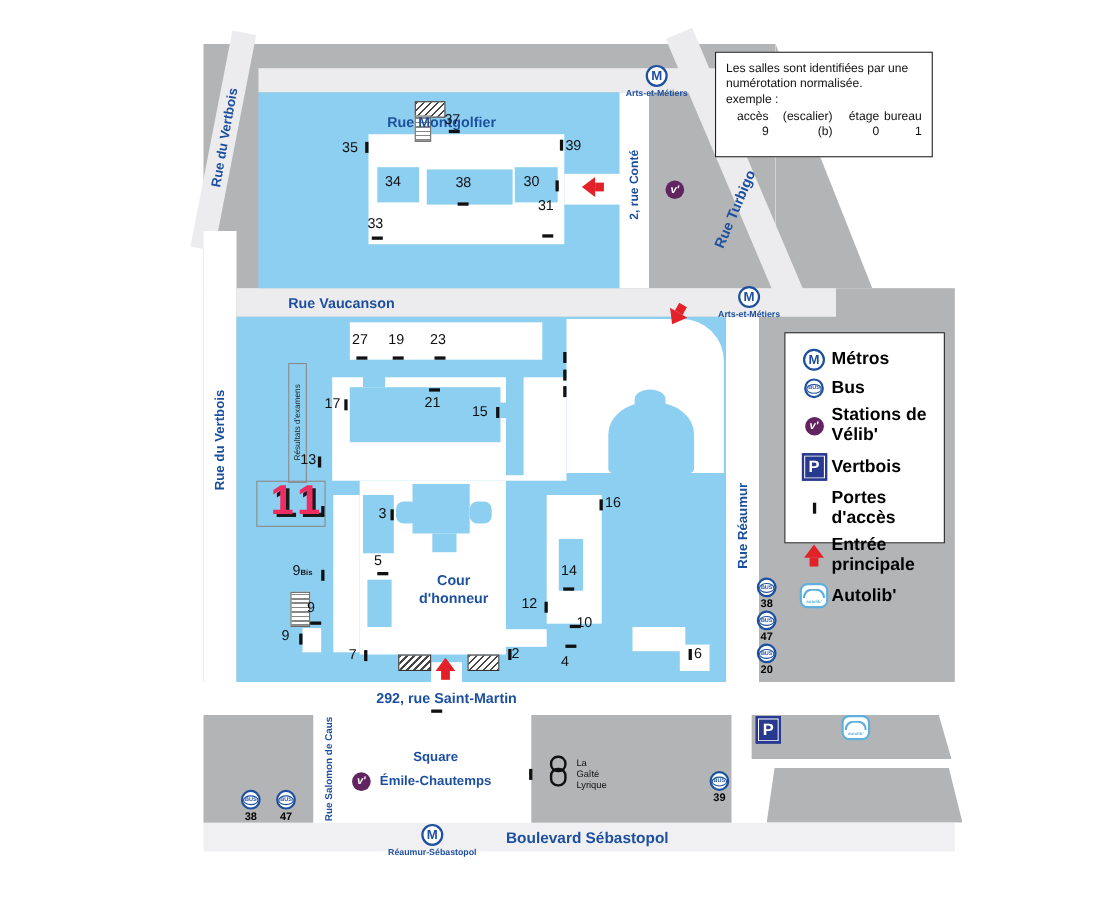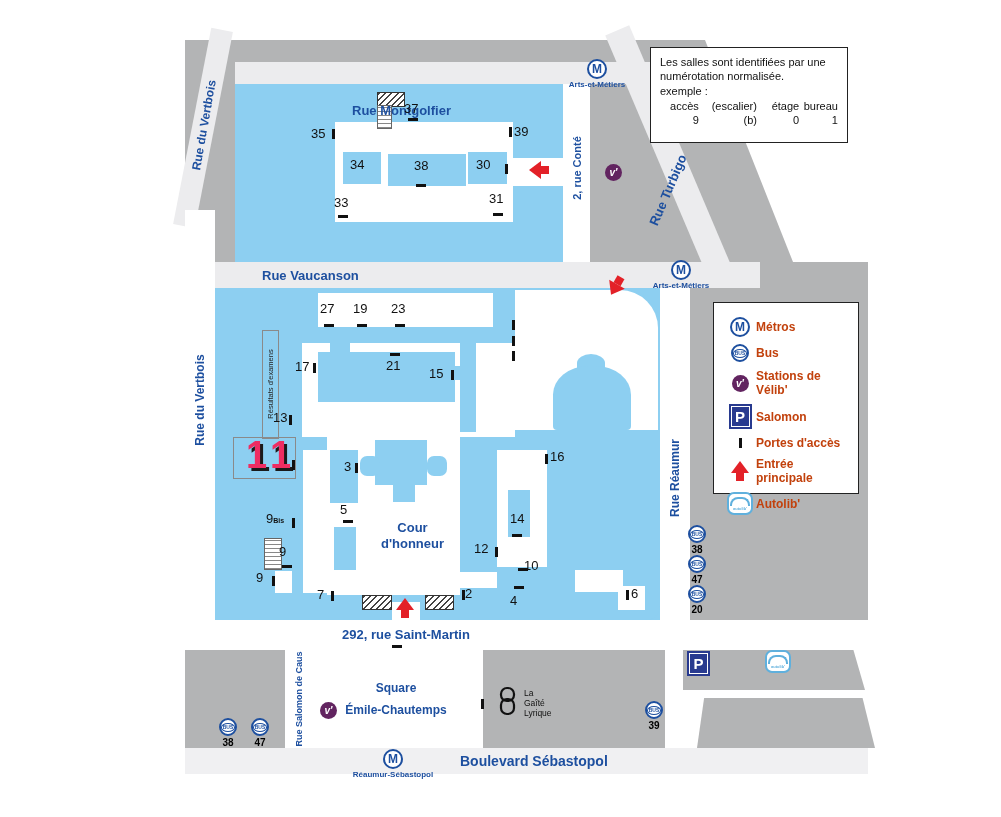--- a/index.html
+++ b/index.html
@@ -45,21 +45,21 @@
   .hatch{background:#fff;background-image:repeating-linear-gradient(135deg,#444 0 1.5px,transparent 1.5px 4.5px);
          border:1px solid #333;}
   .stairs{background:#fff;background-image:repeating-linear-gradient(0deg,#888 0 1.3px,transparent 1.3px 4px);
           border:1px solid #666;}
   .ibox{box-sizing:border-box;background:#fff;border:1.5px solid #222;}
   .il{font-size:11px;color:#111;line-height:1.3;}
   .irow{display:flex;font-size:11px;color:#111;margin-top:2px;}
   .irow div{text-align:right;}
   .leg-row{display:flex;align-items:center;margin-bottom:7px;}
   .leg-ic{width:32px;display:flex;justify-content:center;flex-shrink:0;}
-  .leg-tx{font-size:12px;font-weight:bold;color:#c2410c;}
+  .leg-tx{font-size:16px;font-weight:bold;color:#000000;}
   .pink11{position:absolute;font-size:38px;font-weight:bold;color:var(--pink);
           letter-spacing:5px;text-shadow:3px 3px 0 #1a1a1a;line-height:1;}
   .clabel{color:var(--ablue);font-weight:bold;text-align:center;line-height:1.25;}
 </style>
 </head>
 <body>
 
 <div id="map">
 
   <div class="abs gray" style="left:185px;top:40px;width:520px;height:222px;"></div>
@@ -192,21 +192,21 @@
         <div class="leg-row">
           <div class="leg-ic">
             <div class="vicon">v'</div>
           </div>
           <div class="leg-tx">Stations de Vélib'</div>
         </div>
         <div class="leg-row">
           <div class="leg-ic">
             <div class="picon">P</div>
           </div>
-          <div class="leg-tx">Salomon</div>
+          <div class="leg-tx">Vertbois</div>
         </div>
         <div class="leg-row">
           <div class="leg-ic">
             <div class="door-v" style="position: static;"></div>
           </div>
           <div class="leg-tx">Portes  d'accès</div>
         </div>
         <div class="leg-row">
           <div class="leg-ic">
             <div class="arrow" style="position: static;">
@@ -228,21 +228,21 @@
       </div>
   </div>
 
 <div class="room" style="position: absolute; left: 404px; top: 102px;">37</div>
     <div class="room" style="position: absolute; left: 311px; top: 127px;">35</div>
     <div class="room" style="position: absolute; left: 514px; top: 125px;">39</div>
     <div class="room" style="position: absolute; left: 350px; top: 158px;">34</div>
     <div class="room" style="position: absolute; left: 414px; top: 159px;">38</div>
     <div class="room" style="position: absolute; left: 476px; top: 158px;">30</div>
     <div class="room" style="position: absolute; left: 334px; top: 196px;">33</div>
-    <div class="room" style="position: absolute; left: 489px; top: 192px;">31</div>
+    <div class="room" style="position: absolute; left: 489px; top: 180px;">31</div>
     <div class="room" style="position: absolute; left: 320px; top: 302px;">27</div>
     <div class="room" style="position: absolute; left: 353px; top: 302px;">19</div>
     <div class="room" style="position: absolute; left: 391px; top: 302px;">23</div>
     <div class="room" style="position: absolute; left: 295px; top: 360px;">17</div>
     <div class="room" style="position: absolute; left: 386px; top: 359px;">21</div>
     <div class="room" style="position: absolute; left: 429px; top: 367px;">15</div>
     <div class="room" style="position: absolute; left: 273px; top: 411px;">13</div>
     <div class="room" style="position: absolute; left: 344px; top: 460px;">3</div>
     <div class="room" style="position: absolute; left: 340px; top: 503px;">5</div>
     <div class="room" style="position: absolute; left: 266px; top: 512px;">9<span class="bis">Bis</span></div>

